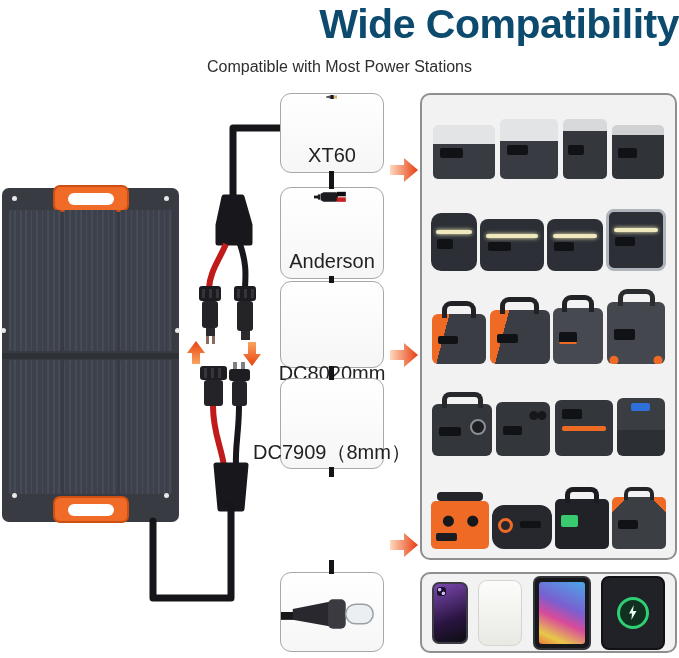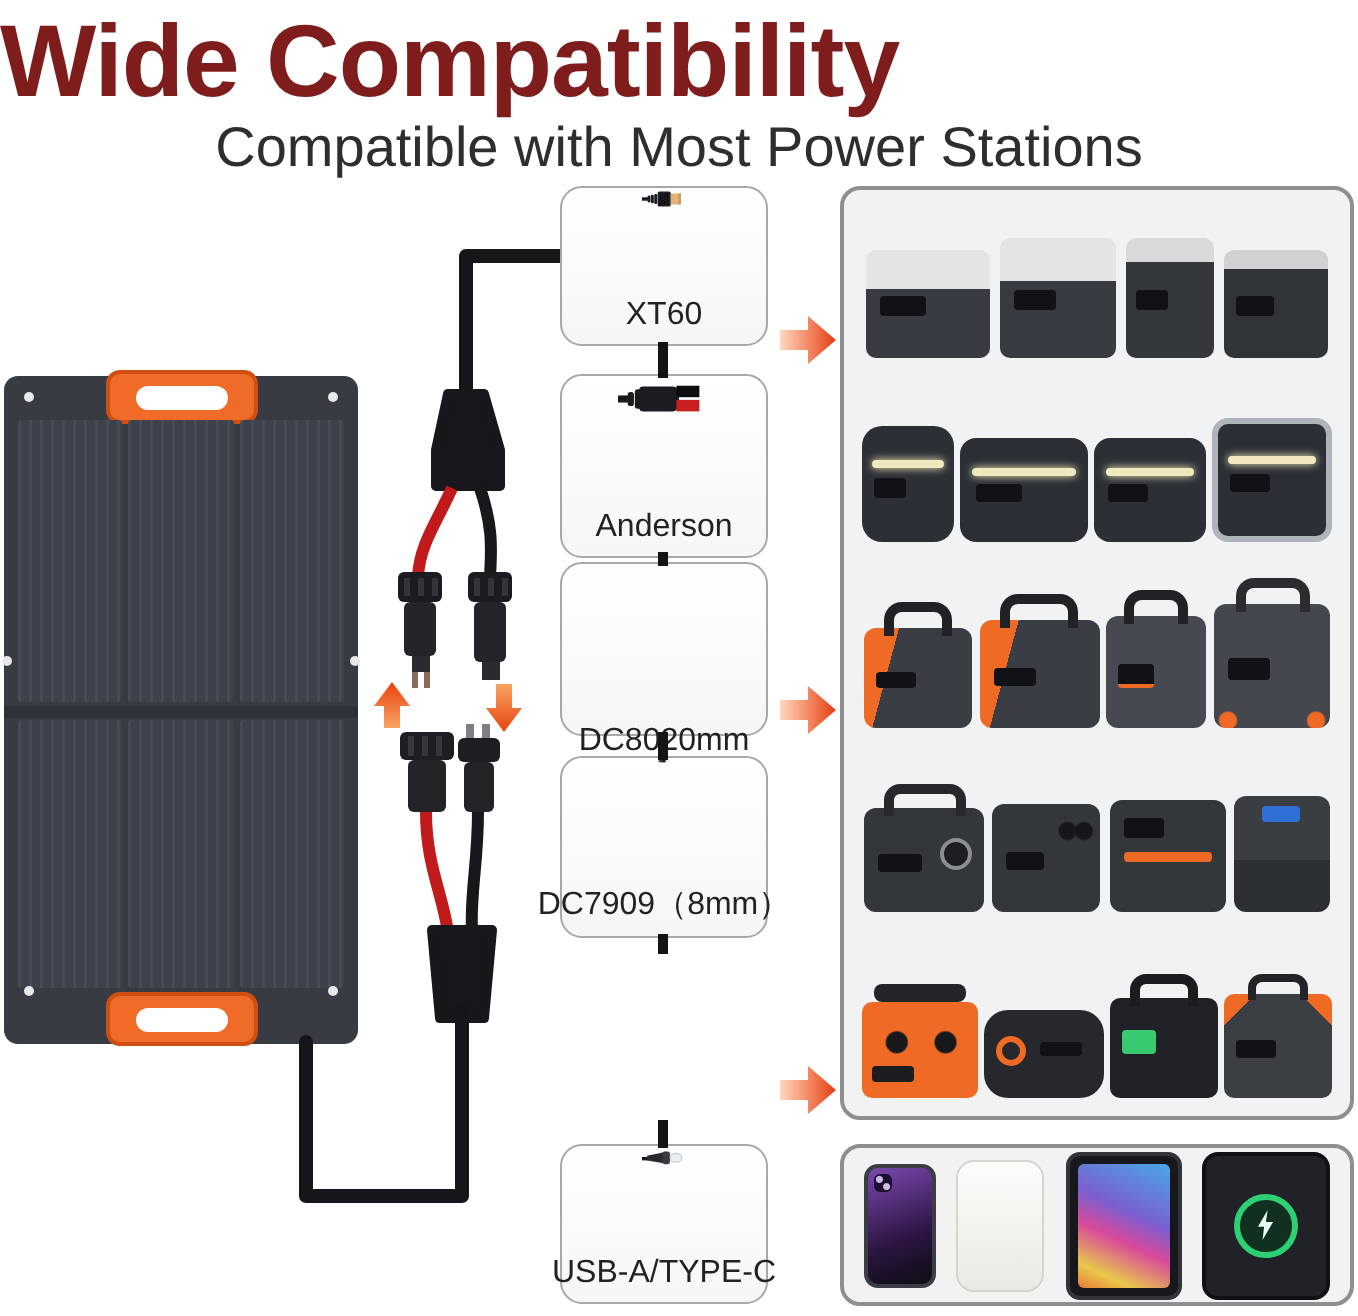--- a/index.html
+++ b/index.html
@@ -1,22 +1,22 @@
 <!DOCTYPE html>
 <html><head>
 <meta charset="utf-8">
 <style>
   html,body{margin:0;padding:0;background:#fff;}
   #canvas{position:relative;width:679px;height:658px;background:#fff;overflow:hidden;
           font-family:"Liberation Sans", sans-serif;}
   
-  .title{position:absolute;top:1px;left:0;width:100%;text-align:left;
-         font-size:51px;font-weight:800;color:#7f1d1d;letter-spacing:-.5px;}
+  .title{position:absolute;top:1px;left:0;width:100%;text-align:right;
+         font-size:41px;font-weight:800;color:#0c4a6e;letter-spacing:-.5px;}
   .subtitle{position:absolute;top:58px;left:0;width:100%;text-align:center;
-            font-size:28px;font-weight:400;color:#2e2e2e;}
+            font-size:16px;font-weight:400;color:#2e2e2e;}
   
   .panel{position:absolute;left:2px;top:188px;width:177px;height:334px;
          background:#383b41;border-radius:7px;}
   .half{position:absolute;left:7px;right:7px;display:flex;gap:3px;}
   .half.top{top:22px;height:141px;}
   .half.bot{top:172px;height:134px;}
   .cell{flex:1;background:repeating-linear-gradient(90deg,#474b55 0 1.5px,#3c414b 1.5px 5.5px);
         border-radius:2px;}
   .handle{position:absolute;left:50%;transform:translateX(-50%);width:76px;height:27px;
           background:#f06a28;border:2px solid #cf4f12;border-radius:7px;box-sizing:border-box;}
@@ -31,21 +31,21 @@
         border:1.5px solid #a8a8a8;border-radius:11px;
         background:linear-gradient(#ffffff,#f6f6f6);
         display:flex;flex-direction:column;align-items:center;}
   .card1{top:93px;height:80px;}
   .card2{top:187px;height:92px;}
   .card3{top:281px;height:87px;gap:36px;}
   .card4{top:378px;height:91px;gap:16px;}
   .card5{top:475px;height:87px;}
   .card6{top:572px;height:80px;}
   .conn{flex:1;width:100%;}
-  .clabel{flex:0 0 auto;padding-bottom:5px;font-size:16px;color:#222;white-space:nowrap;margin-top:44px;}
+  .clabel{flex:0 0 auto;padding-bottom:5px;font-size:20px;color:#222;white-space:nowrap;margin-top:44px;}
   .vlink{position:absolute;left:329px;width:5px;background:#141418;}
   .vl1{top:171px;height:18px;} .vl2{top:276px;height:7px;}
   .vl3{top:366px;height:14px;} .vl4{top:467px;height:10px;} .vl5{top:560px;height:14px;}
   
   .bigbox{position:absolute;left:420px;top:93px;width:257px;height:467px;box-sizing:border-box;
           border:2px solid #8f8f8f;border-radius:10px;background:#f2f2f2;
           display:flex;flex-direction:column;}
   .devbox{position:absolute;left:420px;top:572px;width:257px;height:81px;box-sizing:border-box;
           border:2px solid #8f8f8f;border-radius:10px;background:#f2f2f2;
           display:flex;align-items:center;justify-content:space-evenly;}
@@ -303,21 +303,20 @@
   </div>
 
 
   <div class="card card6">
     <svg class="conn" viewBox="0 0 104 52">
       <rect x="0" y="26" width="14" height="8" fill="#17171c"></rect>
       <path d="M12,23 L52,15 L52,41 L12,34 Z" fill="#28282e"></path>
       <rect x="48" y="13" width="18" height="30" rx="5" fill="#3a3a40"></rect>
       <rect x="66" y="18" width="28" height="20" rx="10" fill="#eceff1" stroke="#9aa0a6" stroke-width="1.5"></rect>
     </svg>
-    <div class="clabel">USB-A/TYPE-C</div>
   </div>
 
   <div class="vlink vl1"></div>
   <div class="vlink vl2"></div>
   <div class="vlink vl3"></div>
   <div class="vlink vl4"></div>
   <div class="vlink vl5"></div>
 
   <div class="bigbox">
     <div class="prow r1">

